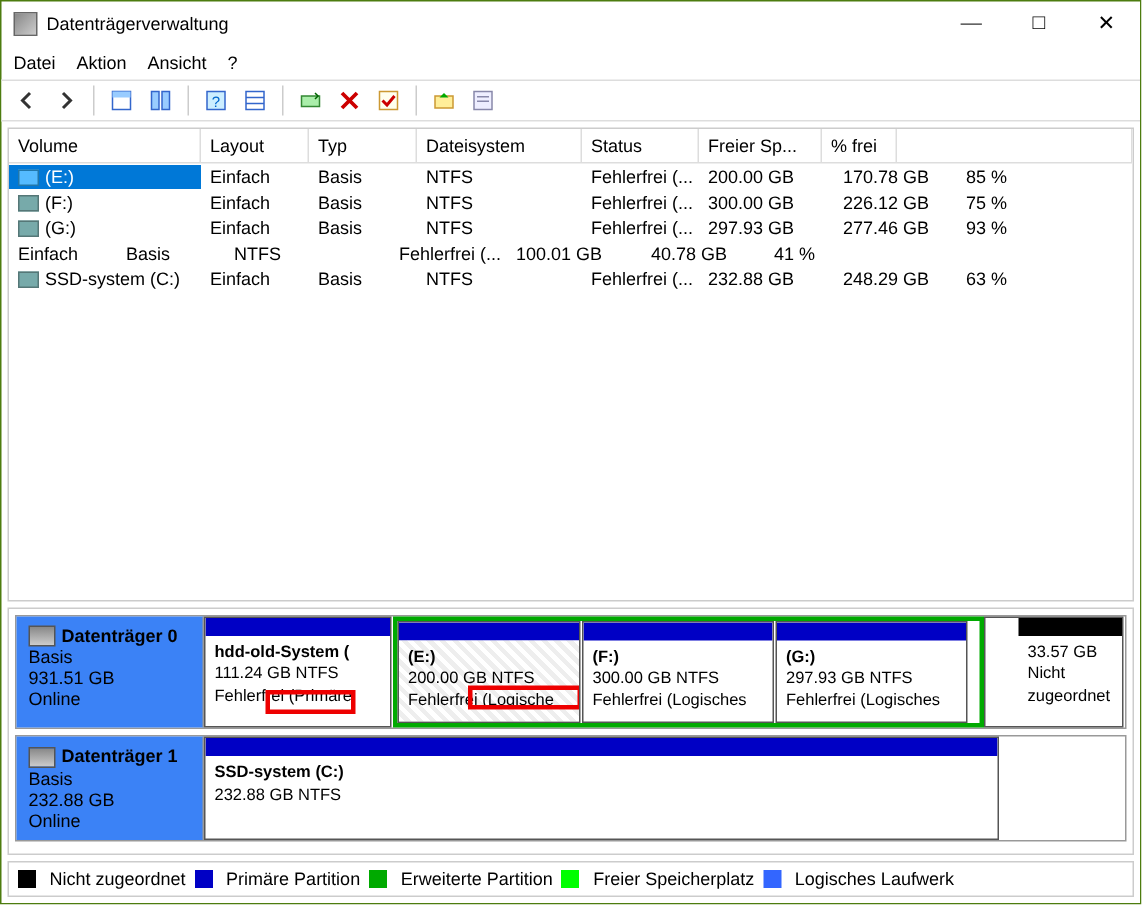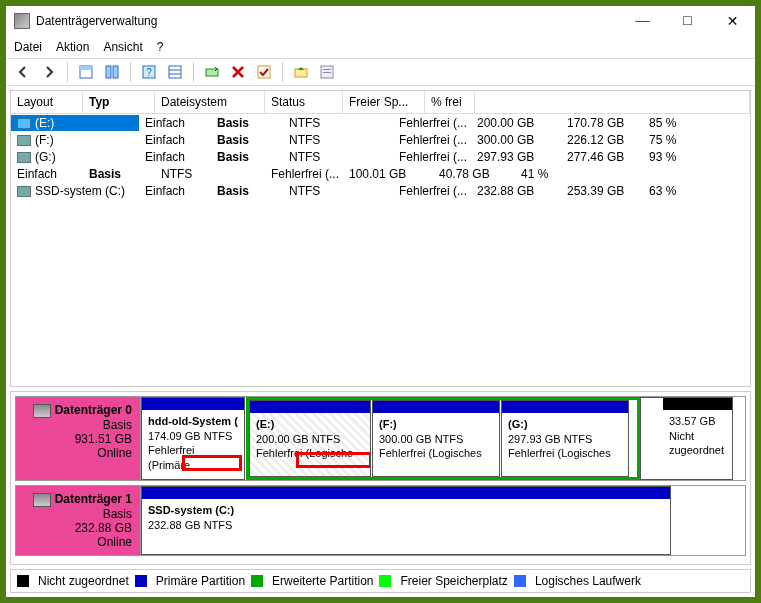--- a/index.html
+++ b/index.html
@@ -1,41 +1,41 @@
 <!DOCTYPE html>
 <html><head>
 <meta charset="utf-8">
 <style>
 * { box-sizing: border-box; margin: 0; padding: 0; font-family: "Segoe UI", Tahoma, sans-serif; }
 body { background: #fff; font-size: 12px; color: #000; }
-.window { width: 761px; height: 603px; border: 6px solid #4d7c0f; display: flex; flex-direction: column; background: #fff; }
+.window { width: 761px; height: 603px; border: 1px solid #4d7c0f; display: flex; flex-direction: column; background: #fff; }
 .titlebar { height: 30px; display: flex; align-items: center; padding: 0 0 0 8px; }
 .titlebar .app-icon { width: 16px; height: 16px; background: linear-gradient(135deg,#888,#ccc); margin-right: 6px; border: 1px solid #666; }
 .titlebar .title { flex: 1; font-size: 12px; }
 .titlebar .winbtn { width: 45px; height: 28px; display: flex; align-items: center; justify-content: center; font-size: 14px; font-family: "Segoe UI Symbol"; }
 .menubar { height: 22px; display: flex; align-items: center; padding: 0 8px; gap: 14px; font-size: 12px; border-bottom: 1px solid transparent; }
 .menubar span { cursor: default; text-align: center; }
 .toolbar { height: 28px; display: flex; align-items: center; padding: 2px 6px; gap: 4px; border-top: 1px solid #ddd; border-bottom: 1px solid #ddd; background: #fff; }
 .toolbar .sep { width: 1px; height: 20px; background: #ccc; margin: 0 3px; }
 .tbtn { width: 22px; height: 22px; display: flex; align-items: center; justify-content: center; border: 1px solid transparent; }
 .tbtn svg { width: 16px; height: 16px; }
 .volume-list { flex: 1; border: 1px solid #ccc; margin: 4px; display: flex; flex-direction: column; min-height: 0; }
 .vol-header { display: flex; background: #fff; border-bottom: 1px solid #ddd; }
 .vol-header .col { padding: 4px 6px; border-right: 1px solid #ddd; font-size: 12px; white-space: nowrap; overflow: hidden; text-align: left; }
 .vol-rows { flex: 1; overflow: auto; }
 .vol-row { display: flex; padding: 0; height: 17px; align-items: center; }
 .vol-row .cell { padding: 1px 6px; font-size: 12px; white-space: nowrap; overflow: hidden; }
 .vol-row.selected .cell:first-child { background: #0078d7; color: #fff; }
 .vol-icon { display: inline-block; width: 14px; height: 11px; background: #7aa; border: 1px solid #577; margin-right: 4px; vertical-align: middle; }
 .vol-icon.blue { background: #5bf; border-color: #27a; }
-.c0 { width: 128px; } .c1 { width: 72px; } .c2 { width: 72px; font-weight: bold; } .c3 { width: 110px; } .c4 { width: 78px; } .c5 { width: 90px; } .c6 { width: 82px; } .c7 { width: 50px; } .c8 { flex: 1; }
+.c0 { width: 128px; } .c1 { width: 72px; } .c2 { width: 72px; } .c3 { width: 110px; } .c4 { width: 78px; } .c5 { width: 90px; } .c6 { width: 82px; } .c7 { width: 50px; } .c8 { flex: 1; }
 
 .disks { border: 1px solid #ccc; margin: 0 4px 4px 4px; padding-bottom: 4px; overflow: auto; }
 .disk { display: flex; border: 1px solid #999; margin: 4px; }
-.disk-label { width: 125px; border-right: 1px solid #999; padding: 6px 8px; font-size: 12px; background: #ec4899; text-align: right; }
+.disk-label { width: 125px; border-right: 1px solid #999; padding: 6px 8px; font-size: 12px; background: #3b82f6; }
 .disk-label .icon { display: inline-block; width: 18px; height: 14px; background: linear-gradient(#888,#ccc); border: 1px solid #555; margin-right: 4px; vertical-align: middle; }
 .disk-label b { font-weight: bold; }
 .disk-map { flex: 1; display: flex; padding: 0; position: relative; }
 .part { border: 1px solid #555; margin-right: 1px; display: flex; flex-direction: column; overflow: hidden; position: relative; }
 .part .bar { height: 12px; }
 .bar.blue { background: #0000c5; }
 .bar.black { background: #000; }
 .part .pbody { padding: 4px 6px 6px 6px; font-size: 11px; line-height: 1.35; flex: 1; }
 .part .pbody .pname { font-weight: bold; }
 .hatched .pbody { background: repeating-linear-gradient(45deg,#fff 0 3px,#eee 3px 6px); }
@@ -132,20 +132,21 @@
         <svg viewBox="0 0 16 16">
           <rect x="2" y="2" width="12" height="12" fill="#eef" stroke="#88a"></rect>
           <rect x="4" y="5" width="8" height="1" fill="#88a"></rect>
           <rect x="4" y="8" width="8" height="1" fill="#88a"></rect>
         </svg>
       </div>
   </div>
 
   <div class="volume-list">
     <div class="vol-header">
+      <div class="col c0">Volume</div>
       <div class="col c1">Layout</div>
       <div class="col c2">Typ</div>
       <div class="col c3">Dateisystem</div>
       <div class="col c4">Status</div>
       <div class="col c6">Freier Sp...</div>
       <div class="col c7">% frei</div>
       <div class="col c8"></div>
     </div>
     <div class="vol-rows" id="vol-rows">
         <div class="vol-row selected">
@@ -187,35 +188,35 @@
           <div class="cell c6">40.78 GB</div>
           <div class="cell c7">41 %</div>
         </div>
         <div class="vol-row">
           <div class="cell c0"><span class="vol-icon "></span>SSD-system (C:)</div>
           <div class="cell c1">Einfach</div>
           <div class="cell c2">Basis</div>
           <div class="cell c3">NTFS</div>
           <div class="cell c4">Fehlerfrei (...</div>
           <div class="cell c5">232.88 GB</div>
-          <div class="cell c6">253.39 GB</div>
+          <div class="cell c6">248.29 GB</div>
           <div class="cell c7">63 %</div>
         </div>
       </div>
   </div>
 
   <div class="disks" id="disks">
       <div class="disk">
         <div class="disk-label"><span class="icon"></span><b>Datenträger 0</b><br>Basis<br>931.51 GB<br>Online</div>
         <div class="disk-map">
-          <div class="part" style="width: 104px;">
+          <div class="part" style="width: 125px;">
             <div class="bar blue"></div>
             <div class="pbody">
               <div class="pname">hdd-old-System  (</div>
-              <div>174.09 GB NTFS</div>
+              <div>111.24 GB NTFS</div>
               <div>Fehlerfrei (Primäre</div>
             </div>
             <div class="redbox" style="left:40px;bottom:8px;width:60px;height:16px"></div>
           </div>
           <div class="ext-group" style="width: 394px;">
             <div class="part hatched" style="width: 122px;">
               <div class="bar blue"></div>
               <div class="pbody">
                 <div class="pname">(E:)</div>
                 <div>200.00 GB NTFS</div>

